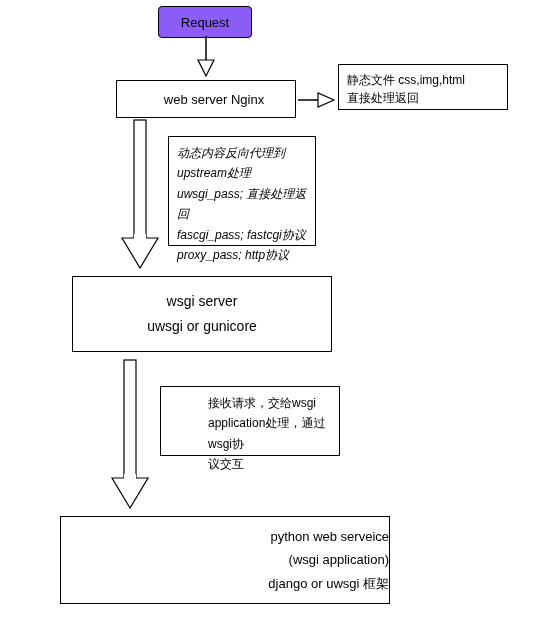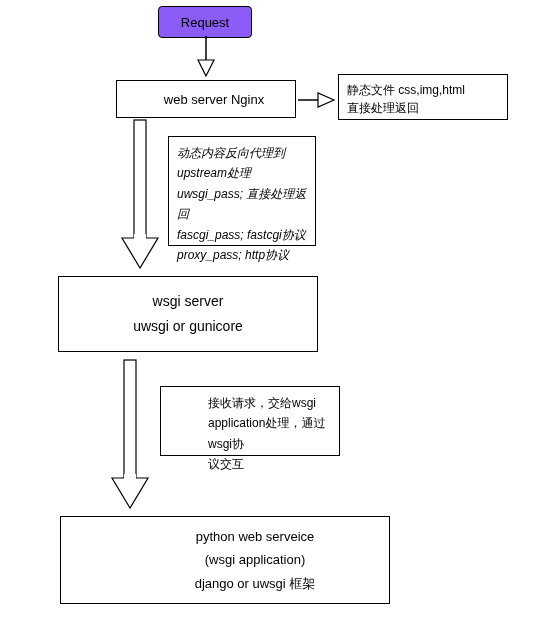--- a/index.html
+++ b/index.html
@@ -33,21 +33,21 @@
   }
   .multiline {
     display: flex;
     flex-direction: column;
     align-items: center;
     justify-content: center;
     line-height: 1.8;
     font-size: 14px;
   }
   .left-align {
-    align-items: center;
+    align-items: flex-end;
     padding-left: 60px;
   }
   svg.arrow {
     position: absolute;
     overflow: visible;
   }
   
   .request {
     position: absolute;
     border: 1px solid #000;
@@ -73,40 +73,40 @@
 
 <div class="box node" style="left:116px; top:80px; width:180px; height:38px;padding-left:20px;">
   <span>web server Nginx</span>
 </div>
 
 <svg class="arrow" style="left:298px; top:90px; width:38px; height:20px;">
   <line x1="0" y1="10" x2="20" y2="10" stroke="#000" stroke-width="1.5"></line>
   <polygon points="36,10 20,3 20,17" fill="#fff" stroke="#000" stroke-width="1.2"></polygon>
 </svg>
 
-<div class="box note" style="left:338px; top:74px; width:170px; height:46px; line-height:1.5;">
+<div class="box note" style="left:338px; top:64px; width:170px; height:46px; line-height:1.5;">
   <div>静态文件 css,img,html</div>
   <div>直接处理返回</div>
 </div>
 
 <svg class="arrow" style="left:120px; top:120px; width:40px; height:150px;">
   <rect x="14" y="0" width="12" height="118" fill="#fff" stroke="#000" stroke-width="1.2"></rect>
   <polygon points="20,148 2,118 38,118" fill="#fff" stroke="#000" stroke-width="1.2"></polygon>
   <rect x="14" y="114" width="12" height="6" fill="#fff" stroke="none"></rect>
 </svg>
 
 <div class="box note" style="left:168px; top:136px; width:148px; height:110px;font-style:italic;">
   <div>动态内容反向代理到</div>
   <div>upstream处理</div>
   <div>uwsgi_pass;  直接处理返回</div>
   <div>fascgi_pass;  fastcgi协议</div>
   <div>proxy_pass;  http协议</div>
 </div>
 
-<div class="box multiline" style="left:58px; top:276px; width:260px; height:76px;">
+<div class="box multiline" style="left:72px; top:276px; width:260px; height:76px;">
   <span>wsgi server</span>
   <span>uwsgi  or gunicore</span>
 </div>
 
 <svg class="arrow" style="left:110px; top:360px; width:40px; height:150px;">
   <rect x="14" y="0" width="12" height="118" fill="#fff" stroke="#000" stroke-width="1.2"></rect>
   <polygon points="20,148 2,118 38,118" fill="#fff" stroke="#000" stroke-width="1.2"></polygon>
   <rect x="14" y="114" width="12" height="6" fill="#fff" stroke="none"></rect>
 </svg>
 

